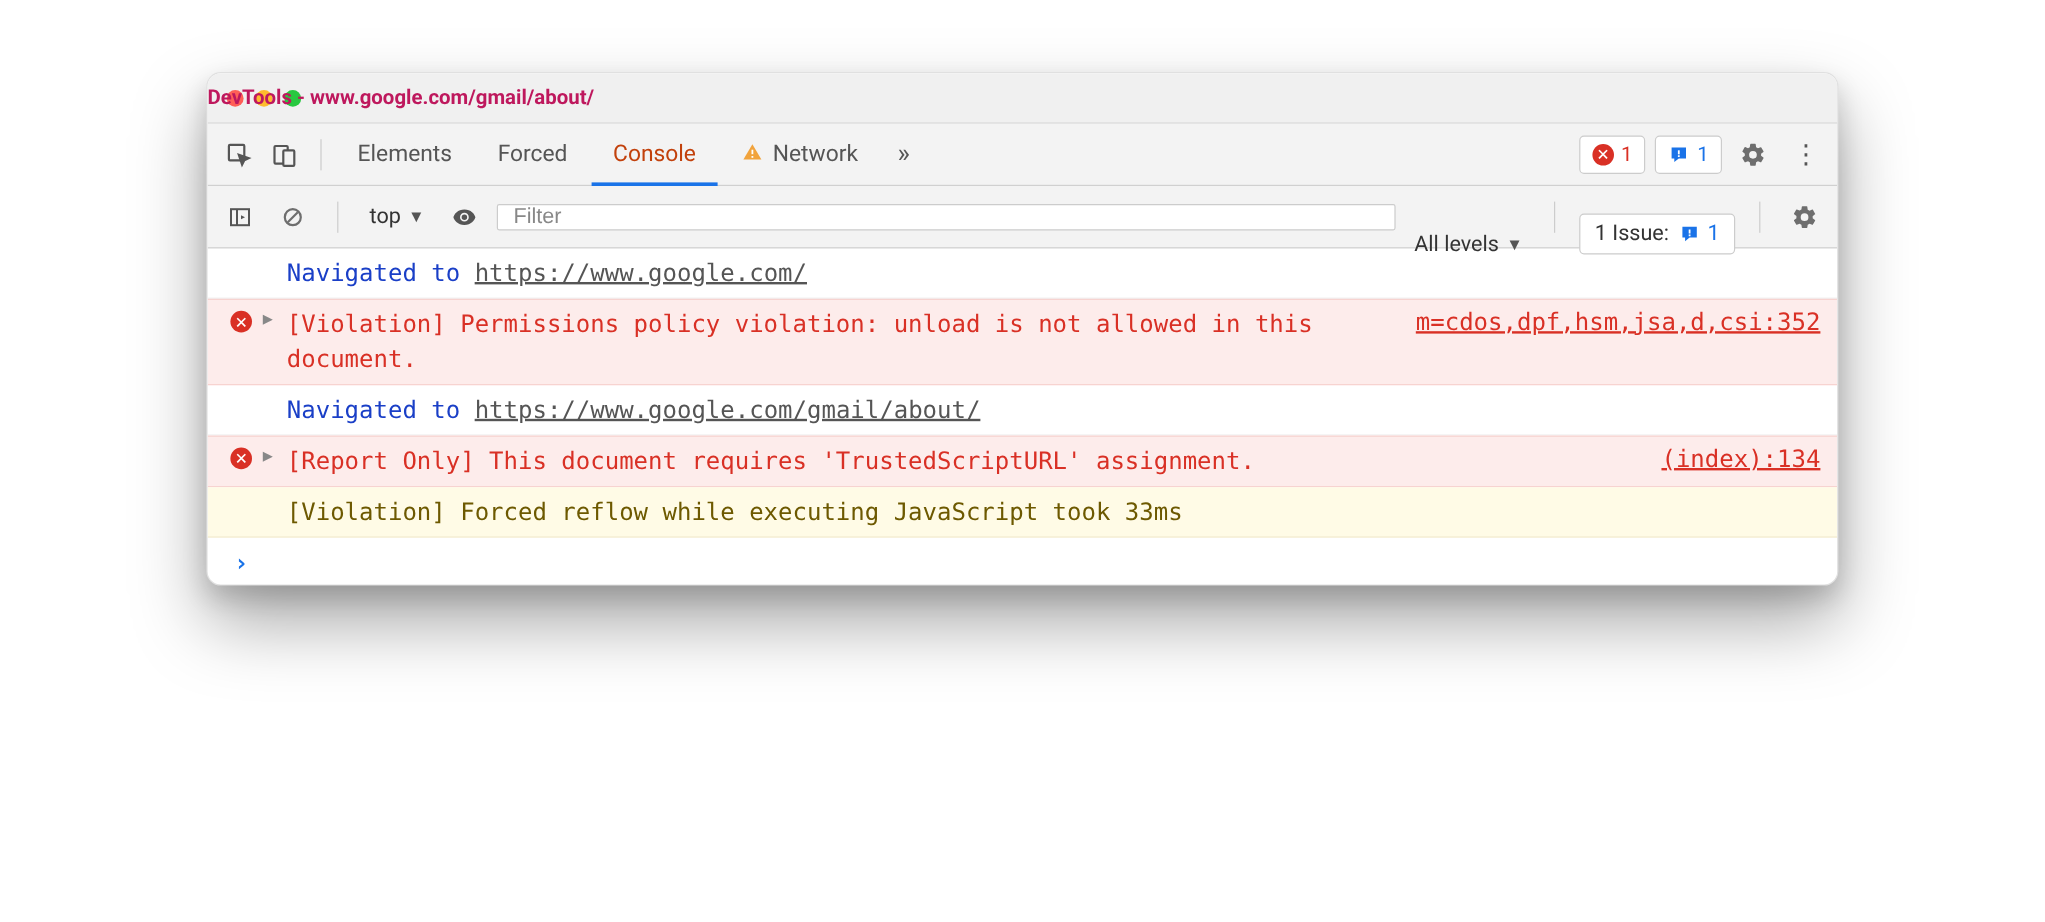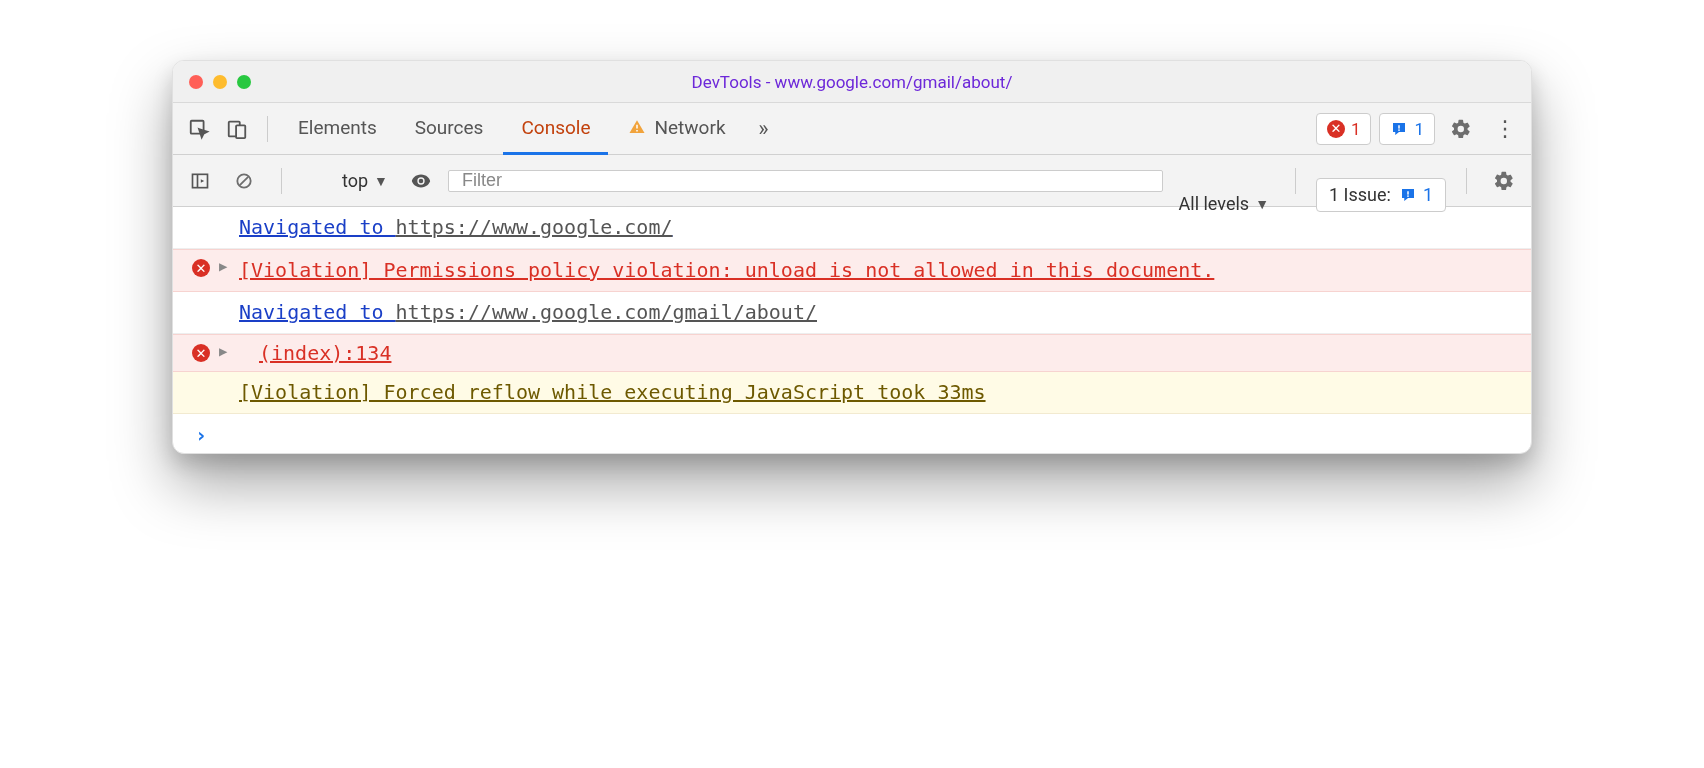--- a/index.html
+++ b/index.html
@@ -35,24 +35,23 @@
     gap: 10px;
     padding-left: 16px;
   }
   .tl { width: 14px; height: 14px; border-radius: 50%; }
   .tl-red { background: #ff5f57; }
   .tl-yellow { background: #febc2e; }
   .tl-green { background: #28c840; }
   .titlebar-title {
     position: absolute;
     left: 0; right: 0;
-    text-align: center;
     font-size: 17px;
-    font-weight: 400;
-    color: #6d28d9;
+    font-weight: 700;
+    color: #be185d;
     pointer-events: none;
   }
   .tabbar {
     display: flex;
     align-items: center;
     height: 52px;
     background: #f3f3f3;
     border-bottom: 1px solid #d0d0d0;
     padding: 0 8px;
     gap: 2px;
@@ -105,21 +104,20 @@
   .toolbar .icon-btn {
     width:34px; height:34px;
     display:flex;align-items:center;justify-content:center;
     color:#555; cursor:pointer; border-radius:4px;
   }
   .context-select {
     display:flex;align-items:center;gap:6px;
     font-size:18px;color:#333;
     cursor:pointer;
     padding:0 6px;
-    margin-left:34px;
   }
   .filter-input {
     flex:1;
     height:22px;
     border:1px solid #ccc;
     background:#fff;
     font-size:18px;
     padding:0 13px;
     border-radius:2px;
     color:#333;
@@ -159,21 +157,20 @@
   .row .expand {
     width: 20px;
     flex-shrink:0;
     color:#888;
     padding-top:2px;
     font-size:14px;
   }
   .row .msg {
     flex:1;
     line-height:1.45;
-    text-decoration:underline;
   }
   .row .src {
     flex-shrink:0;
     padding-left:20px;
     text-decoration: underline;
     color: inherit;
     cursor:pointer;
   }
   .row.nav .msg { color: #1a3fc7; }
   .row.nav .url { color:#555; text-decoration:underline; }
@@ -216,21 +213,21 @@
       <svg width="22" height="22" viewBox="0 0 24 24" fill="none" stroke="#555" stroke-width="2">
         <rect x="3" y="4" width="12" height="16" rx="1"></rect>
         <rect x="11" y="8" width="10" height="14" rx="1" fill="#f3f3f3"></rect>
       </svg>
     </div>
     <div class="vsep"></div>
     <div class="tab">
         <span>Elements</span>
       </div>
     <div class="tab">
-        <span>Sources</span>
+        <span>Forced</span>
       </div>
     <div class="tab active">
         <span>Console</span>
       </div>
     <div class="tab">
       <svg class="warn-icon" viewBox="0 0 24 24" width="18" height="18">
         <path d="M12 3 L22 20 L2 20 Z" fill="#f1a33c"></path>
         <rect x="11" y="9" width="2" height="5" fill="#fff"></rect>
         <rect x="11" y="16" width="2" height="2" fill="#fff"></rect>
       </svg>
@@ -316,33 +313,35 @@
       <div class="expand"></div>
       <div class="msg"><span>Navigated to </span><span class="url">https://www.google.com/</span></div>
     </div>
 
     <div class="row error">
       <div class="gutter">
           <span class="err-icon-small">✕</span>
         </div>
       <div class="expand">▶</div>
       <div class="msg">[Violation] Permissions policy violation: unload is not allowed in this document.</div>
+      <div class="src">m=cdos,dpf,hsm,jsa,d,csi:352</div>
     </div>
 
     <div class="row nav">
       <div class="gutter"></div>
       <div class="expand"></div>
       <div class="msg"><span>Navigated to </span><span class="url">https://www.google.com/gmail/about/</span></div>
     </div>
 
     <div class="row error">
       <div class="gutter">
           <span class="err-icon-small">✕</span>
         </div>
       <div class="expand">▶</div>
+      <div class="msg">[Report Only] This document requires 'TrustedScriptURL' assignment.</div>
       <div class="src">(index):134</div>
     </div>
 
     <div class="row warn">
       <div class="gutter"></div>
       <div class="expand"></div>
       <div class="msg">[Violation] Forced reflow while executing JavaScript took 33ms</div>
     </div>
 
     <div class="row prompt" style="border-bottom:none;">

